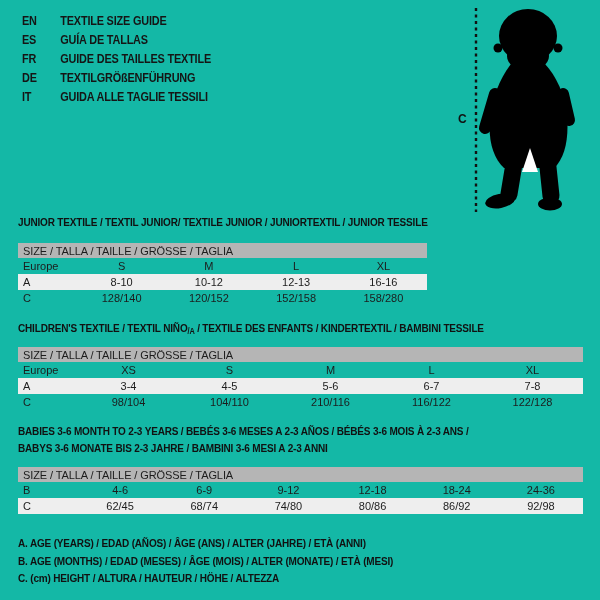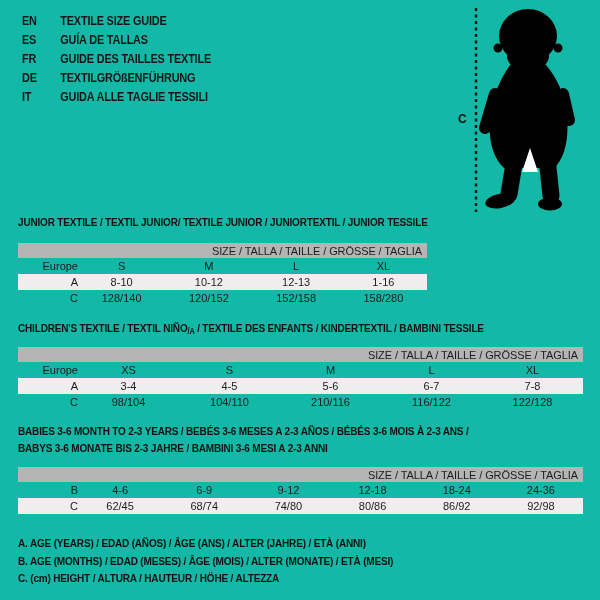--- a/index.html
+++ b/index.html
@@ -26,24 +26,24 @@
   }
   .sub { font-size:8.5px; vertical-align:-2px; }
 
   
   table.size-table {
     position:absolute; border-collapse:collapse; table-layout:fixed;
     font-size:11px; color:#1c1c1c;
   }
   table.size-table thead td {
     background:#b5b5b5; font-size:11px; padding:0 5px; height:15px;
-    text-align:right; letter-spacing:-0.1px;
+    text-align:left; letter-spacing:-0.1px;
   }
   table.size-table tbody td { height:16px; text-align:center; padding:0; }
-  table.size-table td.rowlabel { text-align:right; padding-left:5px; }
+  table.size-table td.rowlabel { text-align:left; padding-left:5px; }
   table.size-table tbody tr:nth-child(2) td { background:#eeeeee; }
 
   #t1-title { left:18px; top:214px; }
   #t1 { left:18px; top:243px; width:409px; }
   #t2-title { left:18px; top:320px; }
   #t2 { left:18px; top:347px; width:565px; }
   #t3-title { left:18px; top:423px; }
   #t3 { left:18px; top:467px; width:565px; }
 
   
@@ -123,21 +123,21 @@
           <td>S</td>
           <td>M</td>
           <td>L</td>
           <td>XL</td>
         </tr>
         <tr>
           <td class="rowlabel">A</td>
           <td>8-10</td>
           <td>10-12</td>
           <td>12-13</td>
-          <td>1-16</td>
+          <td>16-16</td>
         </tr>
         <tr>
           <td class="rowlabel">C</td>
           <td>128/140</td>
           <td>120/152</td>
           <td>152/158</td>
           <td>158/280</td>
         </tr>
       </tbody>
     </table>

